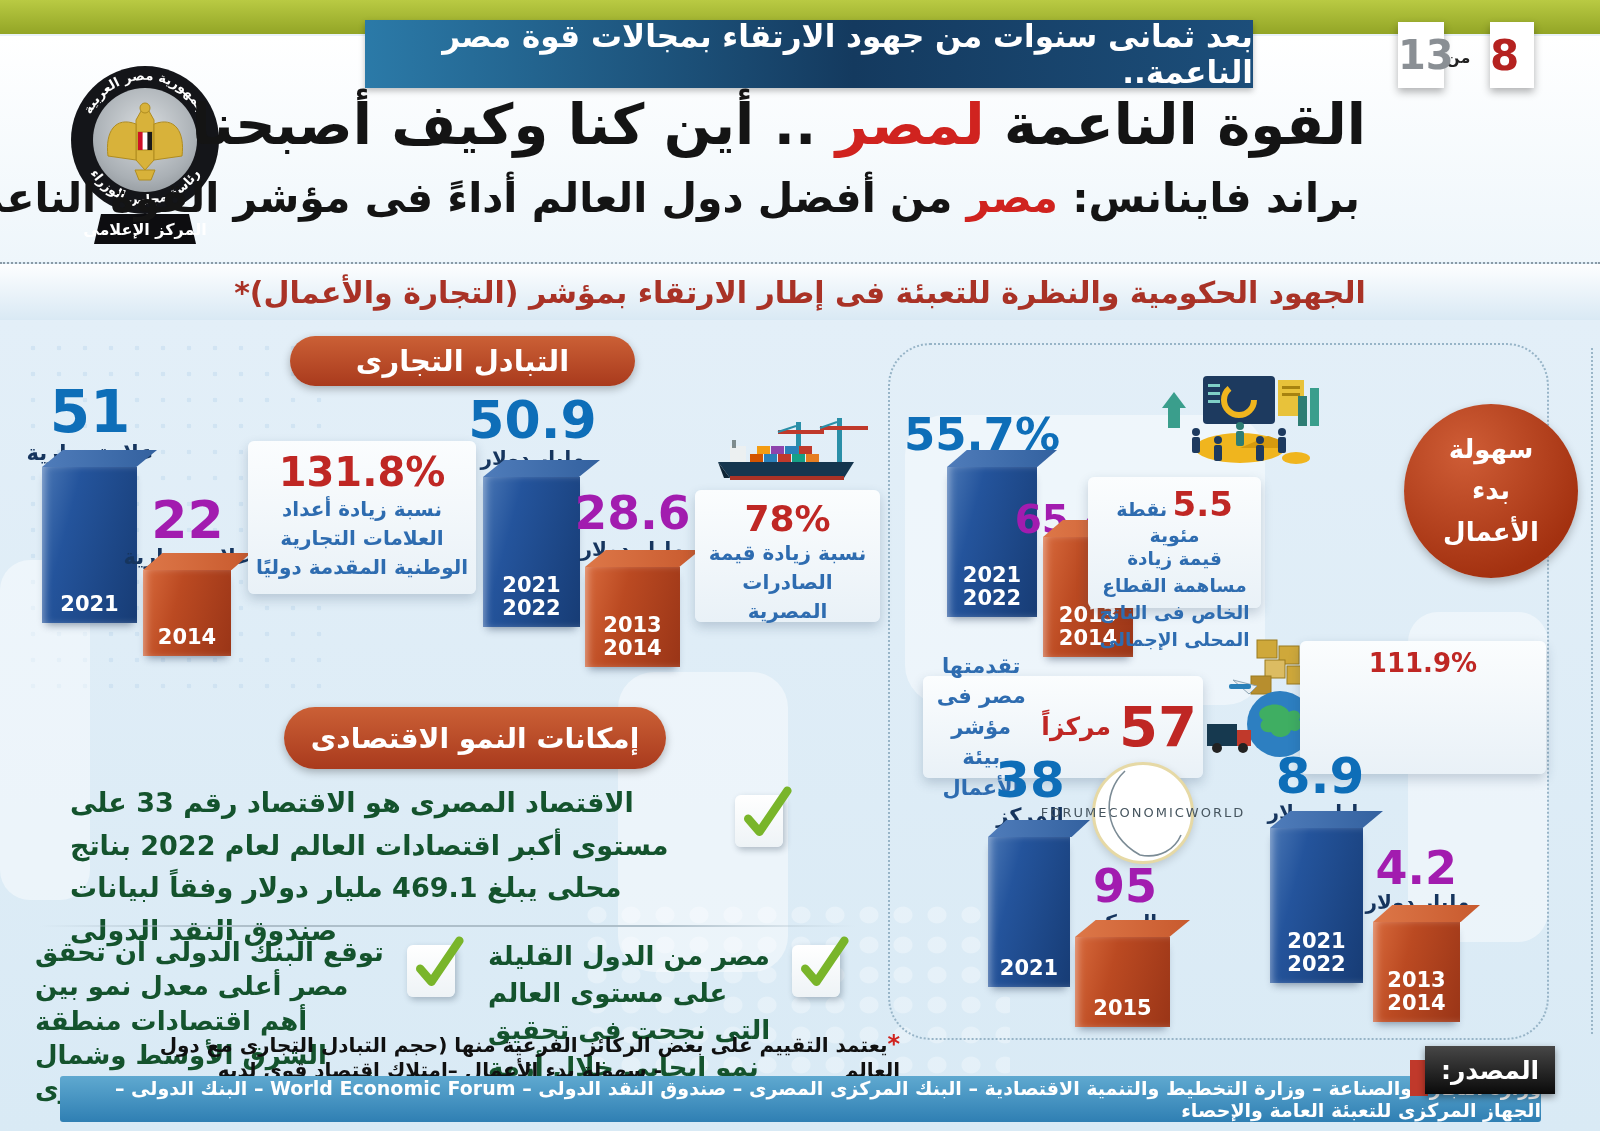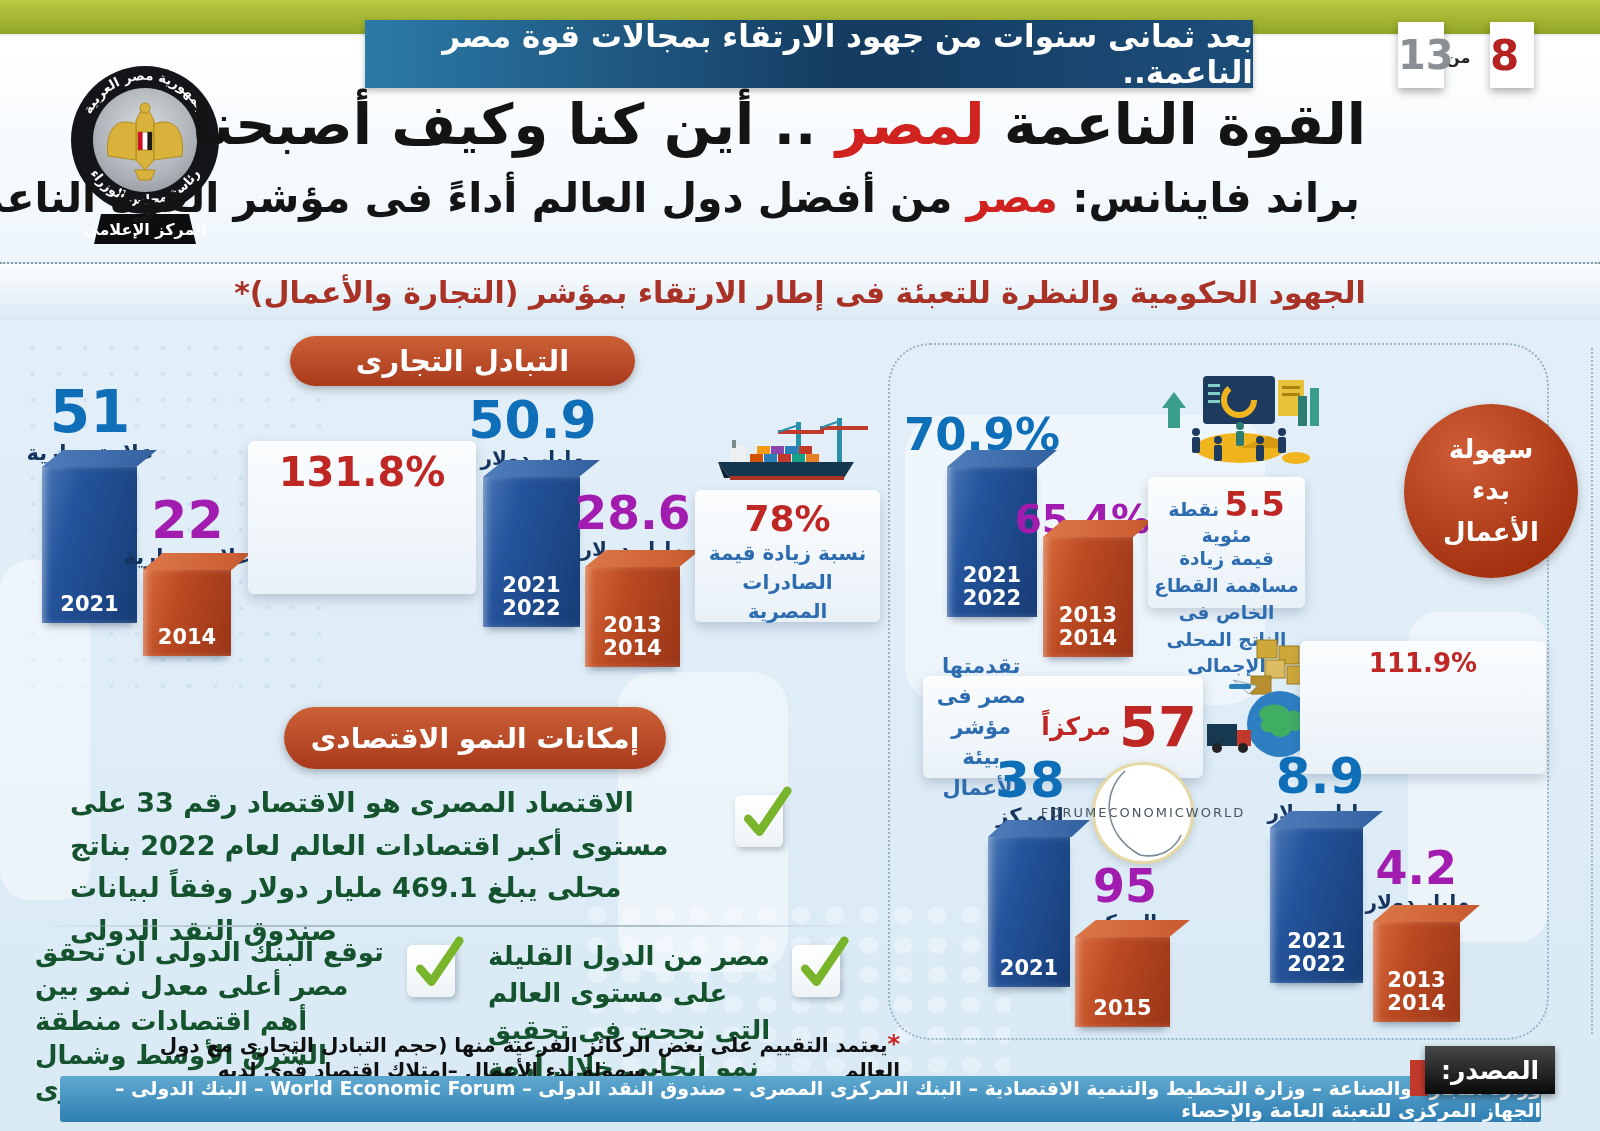--- a/index.html
+++ b/index.html
@@ -157,20 +157,21 @@
 </div>
 <div class="val num-red" style="left:150px;top:494px;width:75px;font-size:52px">22</div>
 <div class="unit-lbl" style="left:102px;top:545px;width:170px;font-size:21px">علامة تجارية</div>
 <div class="bar red" style="left:143px;top:570px;width:88px;height:86px">
   <div class="top"></div>
     <div class="face"></div>
   <div class="year">2014</div>
 </div>
 <div class="callout" style="left:248px;top:441px;width:228px;height:153px">
   <div class="big" style="font-size:40px">131.8%</div>
+  <div class="ctext" style="font-size:20px">نسبة زيادة أعداد العلامات التجارية الوطنية المقدمة دوليًا</div>
 </div>
 
 <div class="val num-blue" style="left:460px;top:394px;width:145px;font-size:52px">50.9</div>
 <div class="unit-lbl" style="left:460px;top:446px;width:145px;font-size:20px">مليار دولار</div>
 <div class="bar blue" style="left:483px;top:477px;width:97px;height:150px">
   <div class="top"></div>
     <div class="face"></div>
   <div class="year"><span>2021</span><br><span>2022</span></div>
 </div>
 <div class="val num-red" style="left:570px;top:489px;width:125px;font-size:47px">28.6</div>
@@ -210,21 +211,21 @@
   <div class="big" style="font-size:36px">78%</div>
   <div class="ctext" style="font-size:20px">نسبة زيادة قيمة الصادرات المصرية</div>
 </div>
 
 <div class="abs panel"></div>
 <div class="abs vdots"></div>
 <div class="abs big-circle">
   <span style="width:120px">سهولة بدء الأعمال</span>
 </div>
 
-<div class="val num-blue" style="left:925px;top:412px;width:135px;font-size:45px">70.9%</div>
+<div class="val num-blue" style="left:925px;top:412px;width:135px;font-size:45px">55.7%</div>
 <div class="bar blue" style="left:947px;top:467px;width:90px;height:150px">
   <div class="top"></div>
     <div class="face"></div>
   <div class="year"><span>2021</span><br><span>2022</span></div>
 </div>
 <div class="val num-red" style="left:1030px;top:500px;width:120px;font-size:39px">65.4%</div>
 <div class="bar red" style="left:1043px;top:537px;width:90px;height:120px">
   <div class="top"></div>
     <div class="face"></div>
   <div class="year"><span>2013</span><br><span>2014</span></div>
@@ -255,21 +256,21 @@
         <rect x="108" y="75" width="8" height="16" rx="2"></rect>
       <circle cx="134" cy="62" r="4"></circle>
         <rect x="130" y="67" width="8" height="16" rx="2"></rect>
     </g>
     <g fill="#2e7d74">
       <circle cx="92" cy="56" r="4"></circle>
         <rect x="88" y="61" width="8" height="15" rx="2"></rect>
     </g>
   </svg>
 </div>
-<div class="callout" style="left:1148px;top:477px;width:157px;height:131px">
+<div class="callout" style="left:1088px;top:477px;width:173px;height:131px">
   <div>
     <span class="big" style="font-size:34px">5.5</span>
     <span style="font-size:19px">نقطة مئوية</span>
   </div>
   <div class="ctext" style="font-size:18.5px">قيمة زيادة مساهمة القطاع الخاص فى الناتج المحلى الإجمالى</div>
 </div>
 
 <div class="callout" style="left:923px;top:676px;width:280px;height:102px;display:flex;align-items:center;justify-content:center;gap:8px">
   <span class="big" style="font-size:56px">57</span>
   <span class="big" style="font-size:25px">مركزاً</span>

